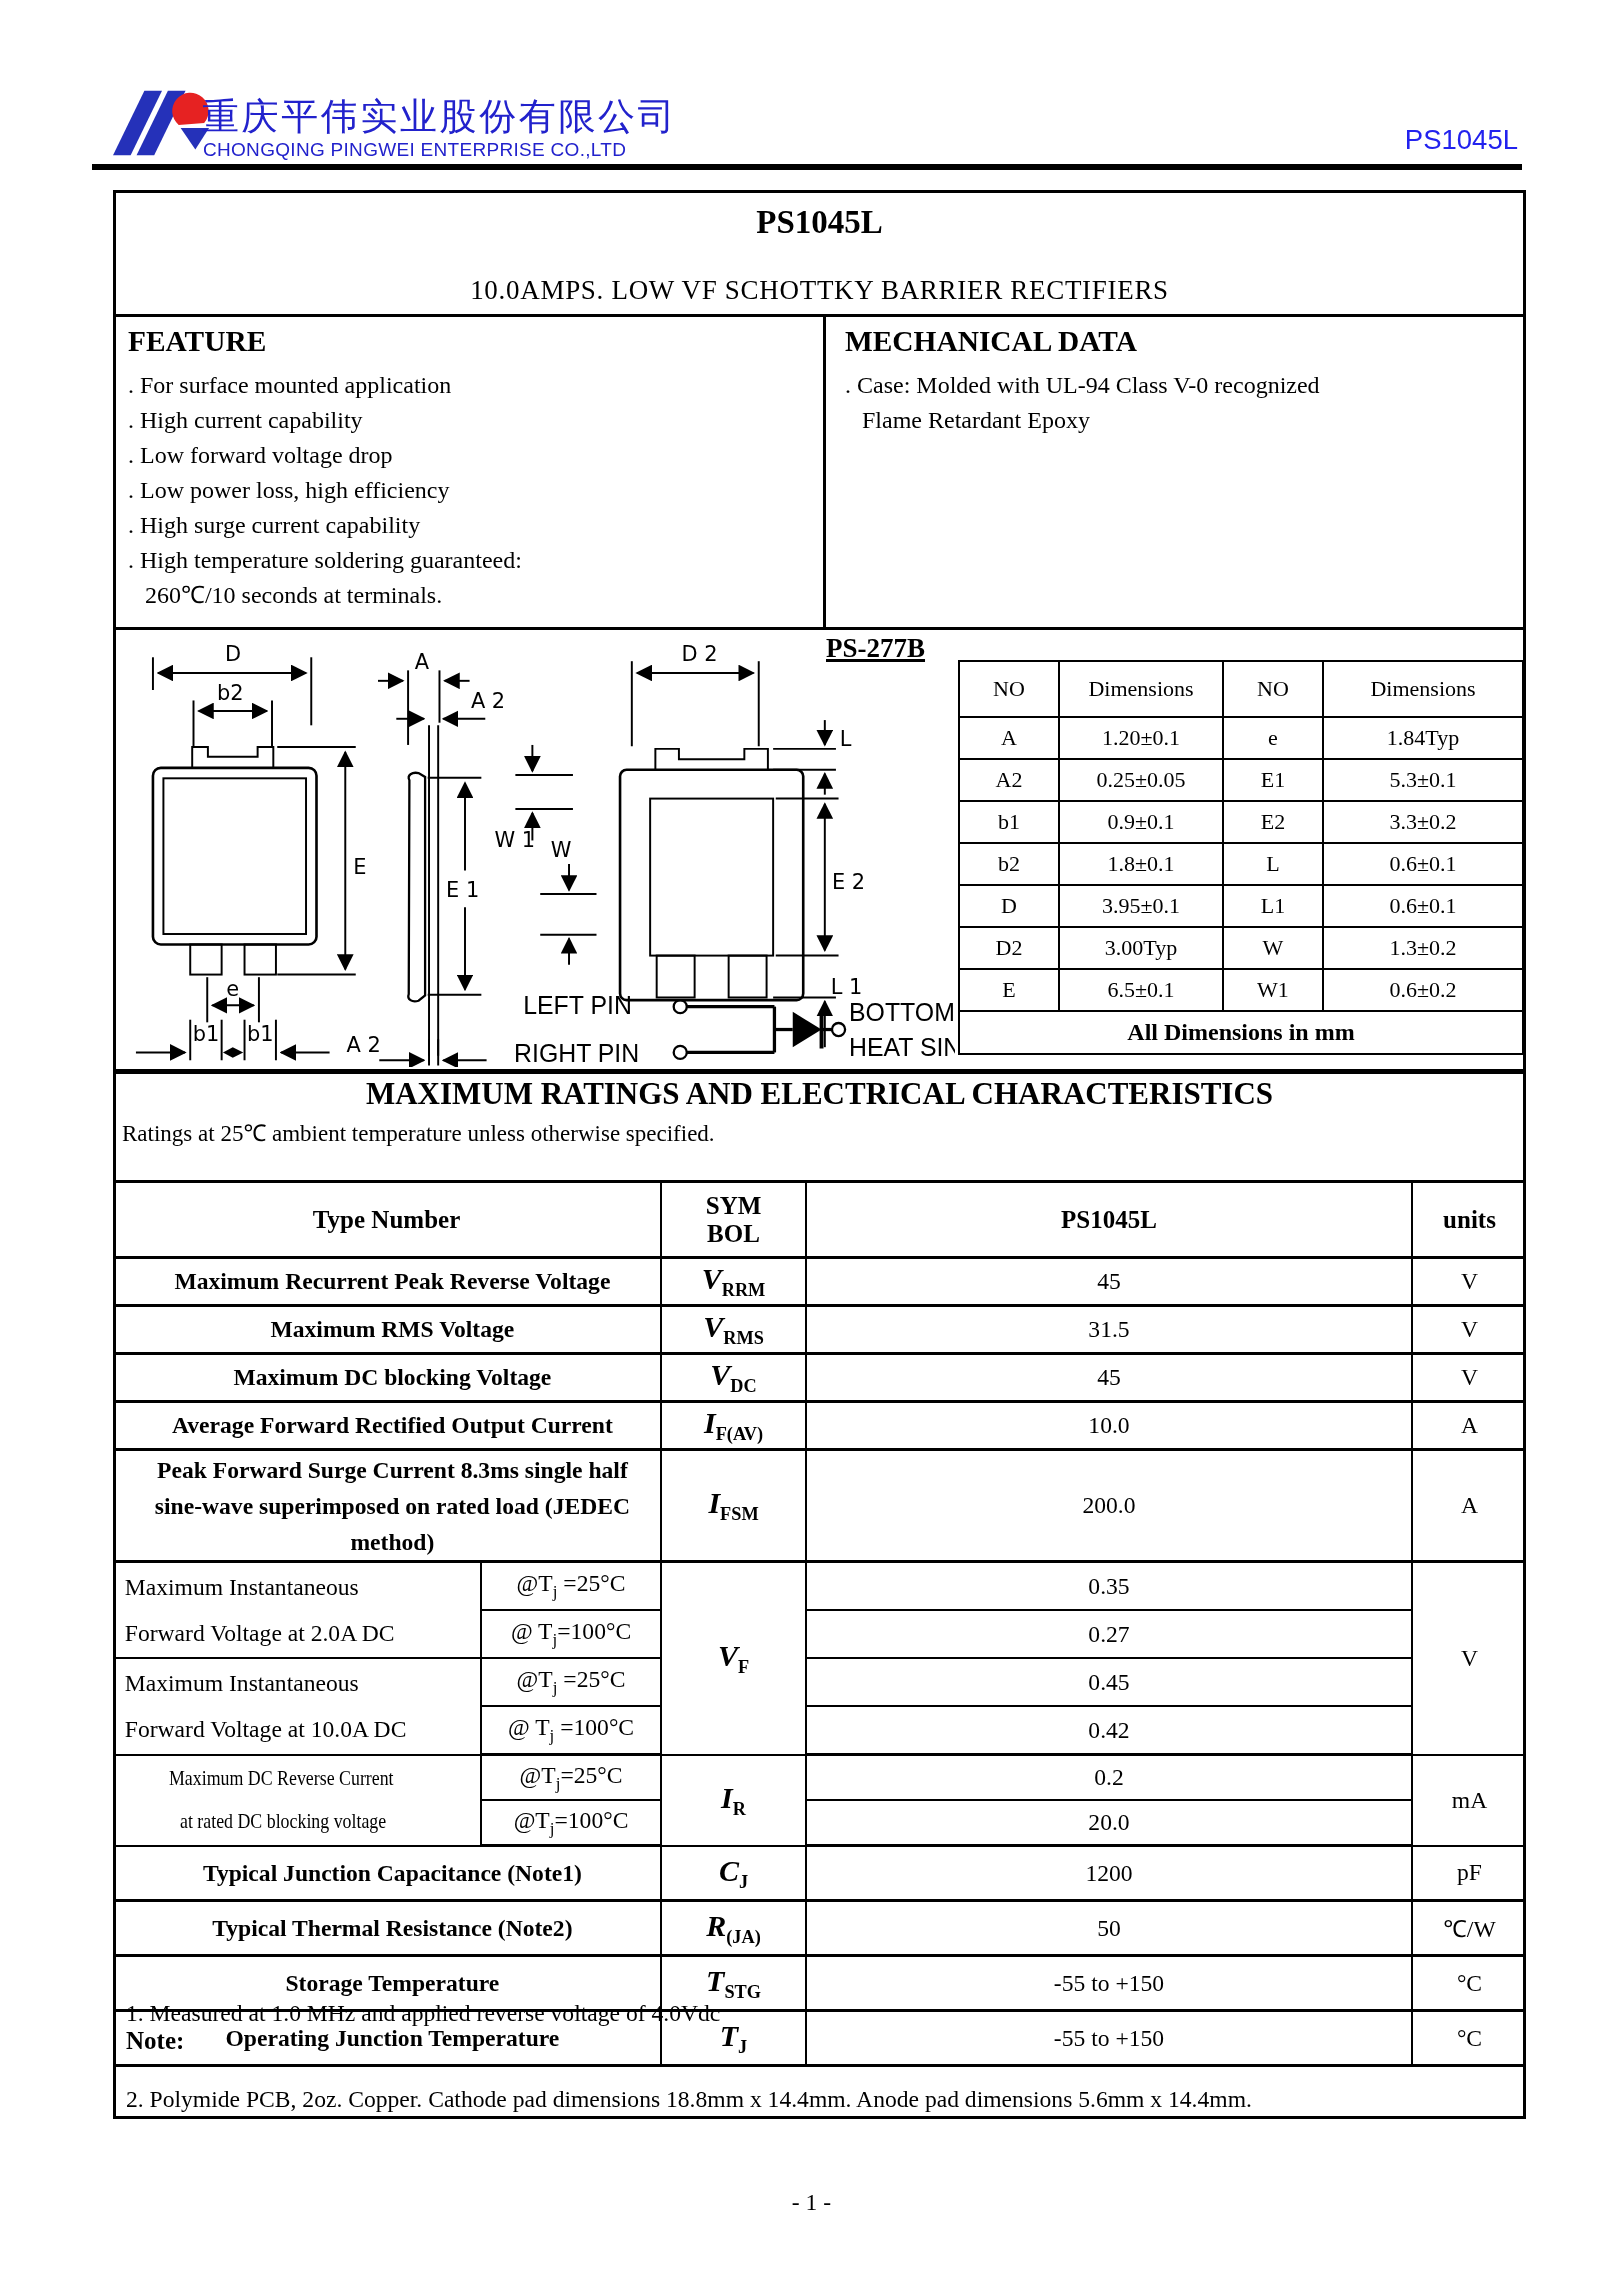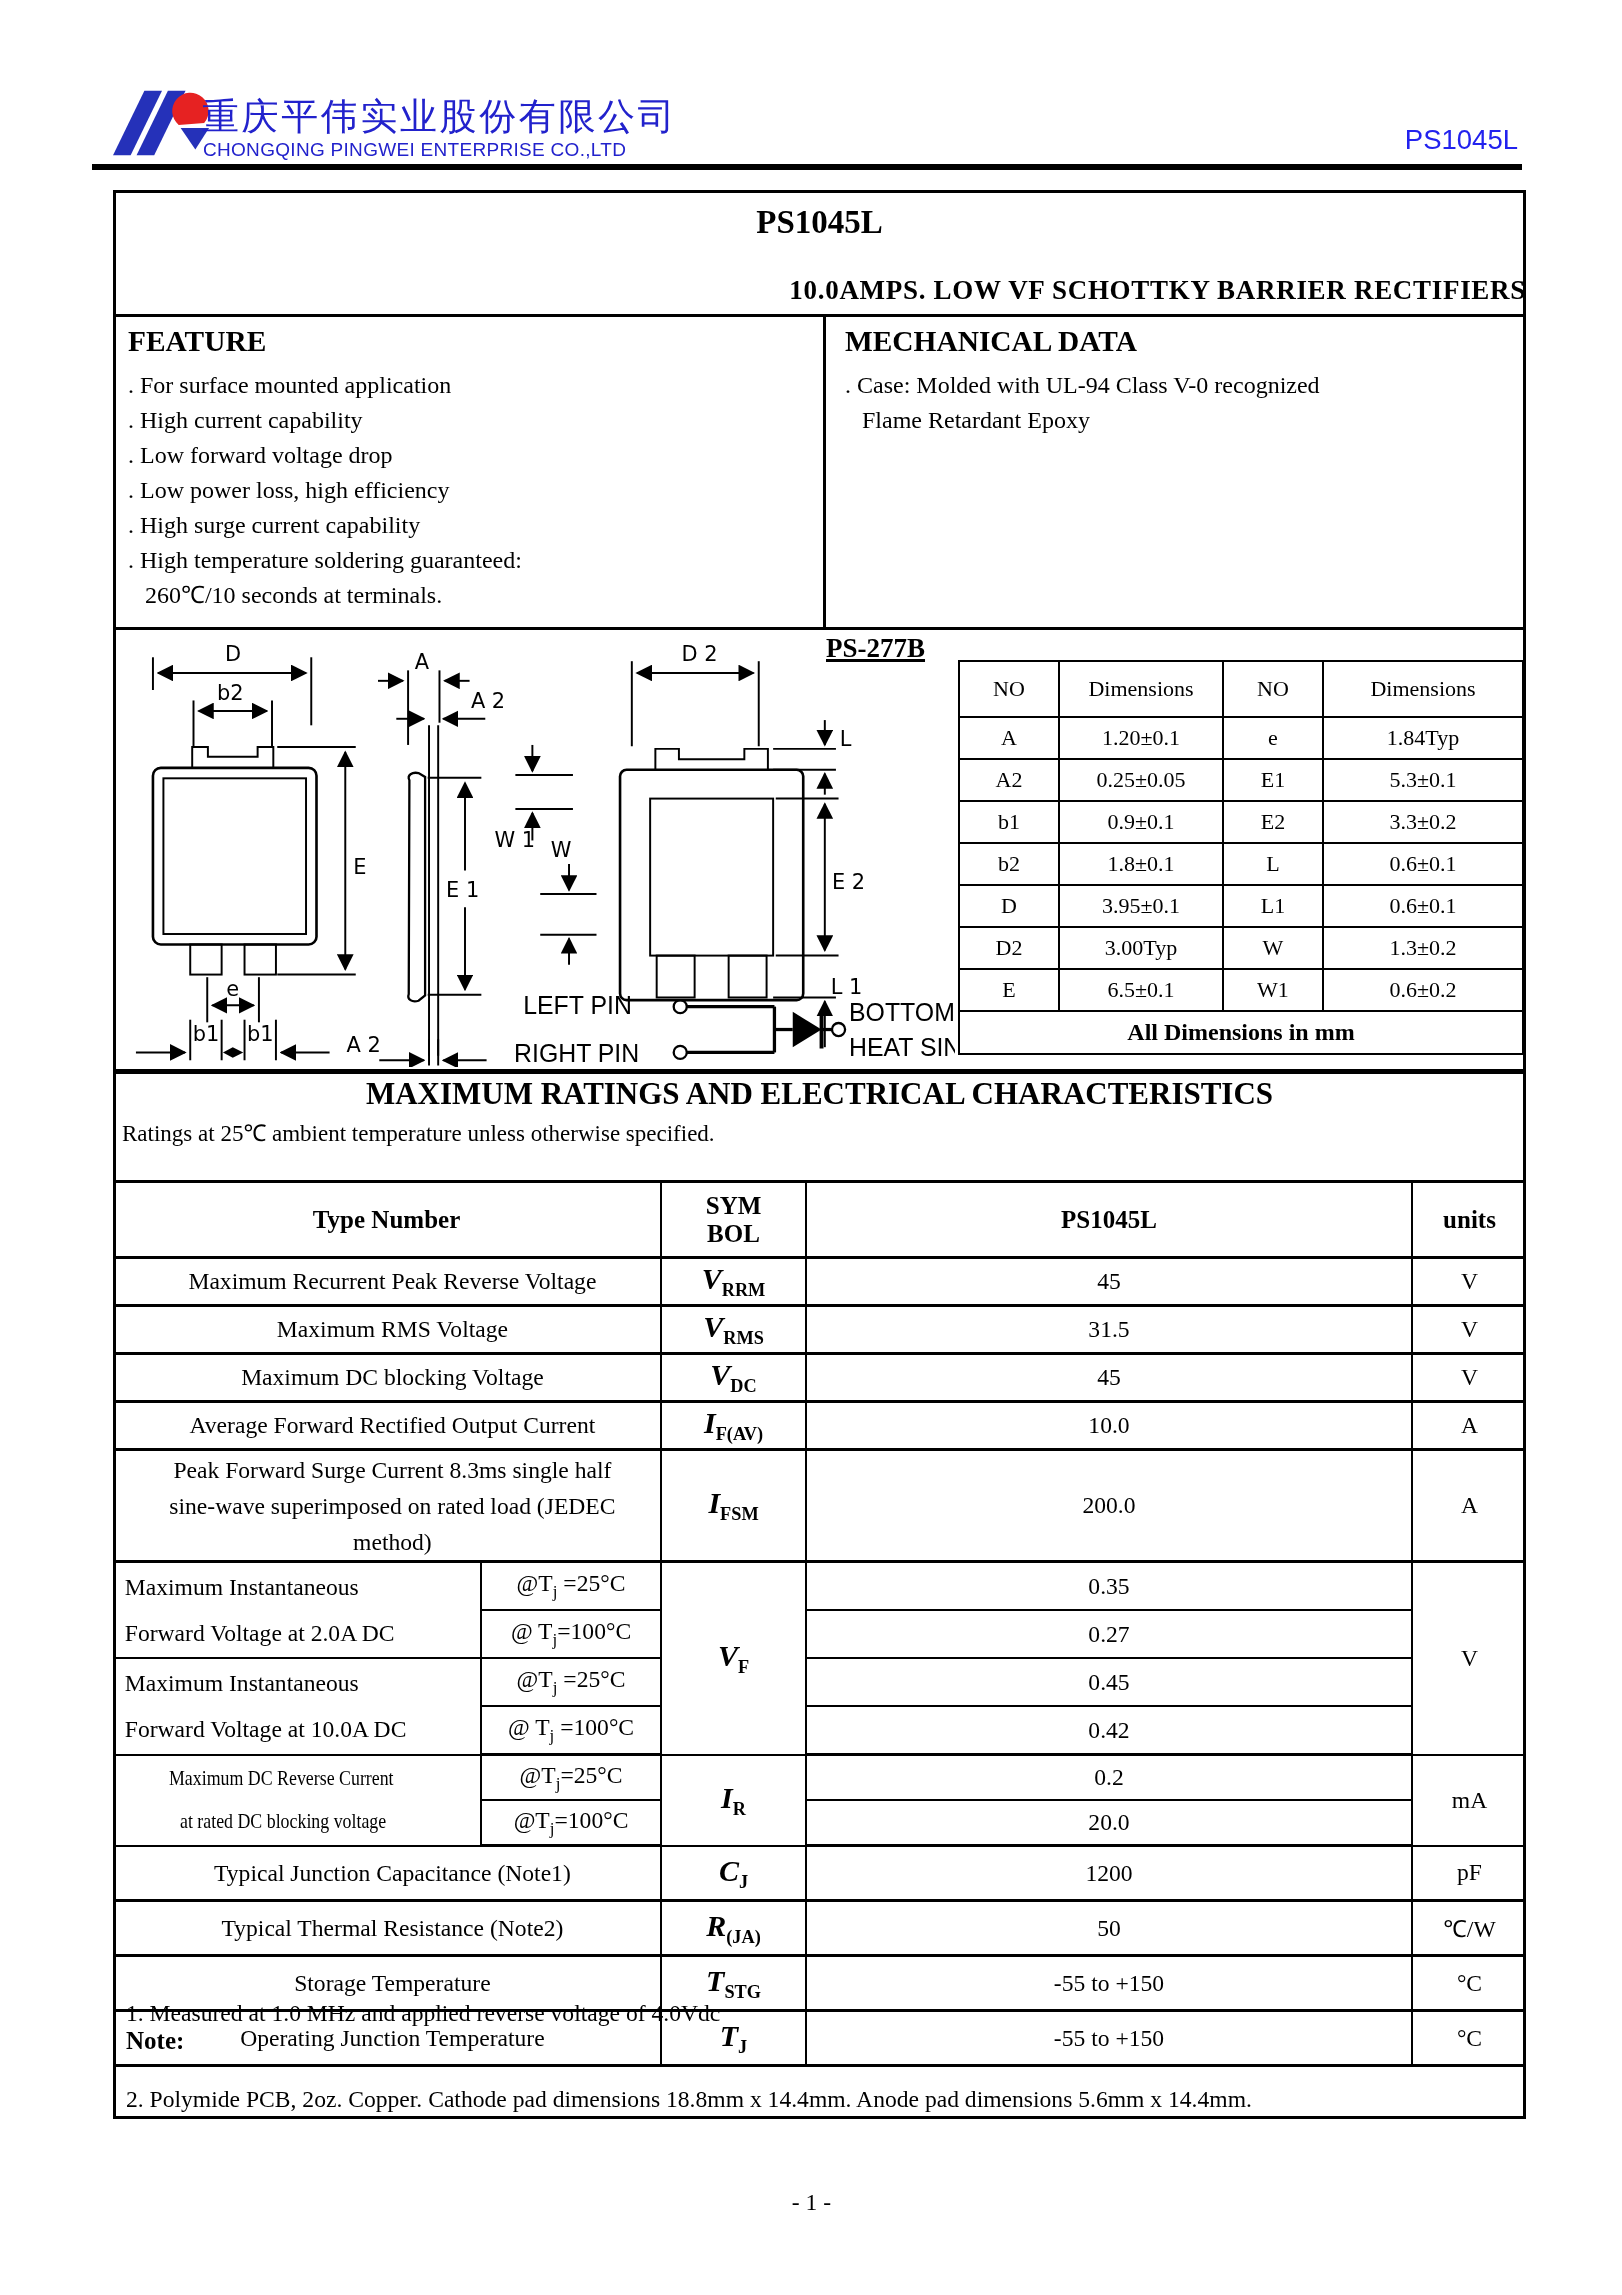--- a/index.html
+++ b/index.html
@@ -9,21 +9,21 @@
   
   .company-cn{left:202px;top:92px;font-size:37px;color:#2222cc;font-family:"DejaVu Sans",sans-serif;letter-spacing:2.6px;}
   .company-en{left:203px;top:139px;font-size:19px;color:#2222cc;font-family:"Liberation Sans",sans-serif;letter-spacing:0.3px;}
   .part-top-right{left:1348px;top:124px;width:170px;text-align:right;font-size:27.5px;color:#2222ee;font-family:"Liberation Sans",sans-serif;}
   .header-rule{left:92px;top:164px;width:1430px;height:5.9px;background:#000;}
   
   .main-box{left:113px;top:190px;width:1407px;height:1923px;border:3.3px solid #000;z-index:9;pointer-events:none;}
   .hline{background:#000;z-index:8;}
   .vline{background:#000;z-index:8;}
   .doc-title{left:113px;top:204px;width:1413px;text-align:center;font-size:33px;font-weight:bold;}
-  .doc-subtitle{left:113px;top:275px;width:1413px;text-align:right;font-size:27px;font-weight:bold;letter-spacing:0.7px;}
+  .doc-subtitle{left:113px;top:275px;width:1413px;text-align:center;font-size:27px;font-weight:normal;letter-spacing:0.7px;}
   .sec-heading{font-size:29.4px;font-weight:bold;}
   .feat-list{left:128px;top:368px;width:667px;font-size:24px;line-height:35px;}
   .mech-list{left:845px;top:368px;width:654px;font-size:24px;line-height:35px;}
   .cont{padding-left:17px;}
   
   .pkg-name{left:826px;top:633px;font-size:27px;font-weight:bold;text-decoration:underline;text-decoration-thickness:2.6px;}
   svg text{font-family:"DejaVu Sans",sans-serif;font-size:32px;fill:#000;stroke:none;}
   svg .pin-label{font-family:"Liberation Sans",sans-serif;font-size:38px;}
   
   table.dims{position:absolute;left:958px;top:660px;width:564px;border-collapse:collapse;table-layout:fixed;}
@@ -41,21 +41,21 @@
   table.ratings td{padding:0;text-align:center;vertical-align:middle;font-size:23.6px;border:0;}
   table.ratings td.bl{border-left:2.6px solid #000;}
   table.ratings tr.maj>td{border-bottom:3.9px solid #000;}
   table.ratings tr.min>td{border-bottom:2px solid #000;}
   table.ratings tr.hdr>td{height:73px;font-size:25px;}
   table.ratings tr.hs>td{height:45px;}
   table.ratings tr.hg>td{height:109px;}
   table.ratings tr.hv>td{height:46px;}
   table.ratings tr.hi>td{height:43px;}
   table.ratings tr.he>td{height:52px;}
-  td.param{text-align:right;padding-left:11.8px !important;}
+  td.param{text-align:right;padding-left:11.8px !important;font-weight:bold;}
   td.param2{text-align:left !important;padding-left:11.8px !important;line-height:46px;}
   td.parami{text-align:right;padding-left:9.2px !important;line-height:43px;font-size:21px !important;}
   td.parami .sq{display:inline-block;transform:scaleX(.85);transform-origin:left center;white-space:nowrap;}
   td.cond{font-size:21.6px;}
   .symM{font-family:"Liberation Serif",serif;font-style:italic;font-weight:bold;font-size:30px;}
   td sub{font-size:17px;}
   .symS{font-size:18.3px;font-weight:bold;font-style:normal;vertical-align:-6.5px;}
   .surge-lines{line-height:36px;text-align:left;padding-left:11.8px;}
   
   .note-head{left:126px;top:2027px;font-size:25px;font-weight:bold;}

